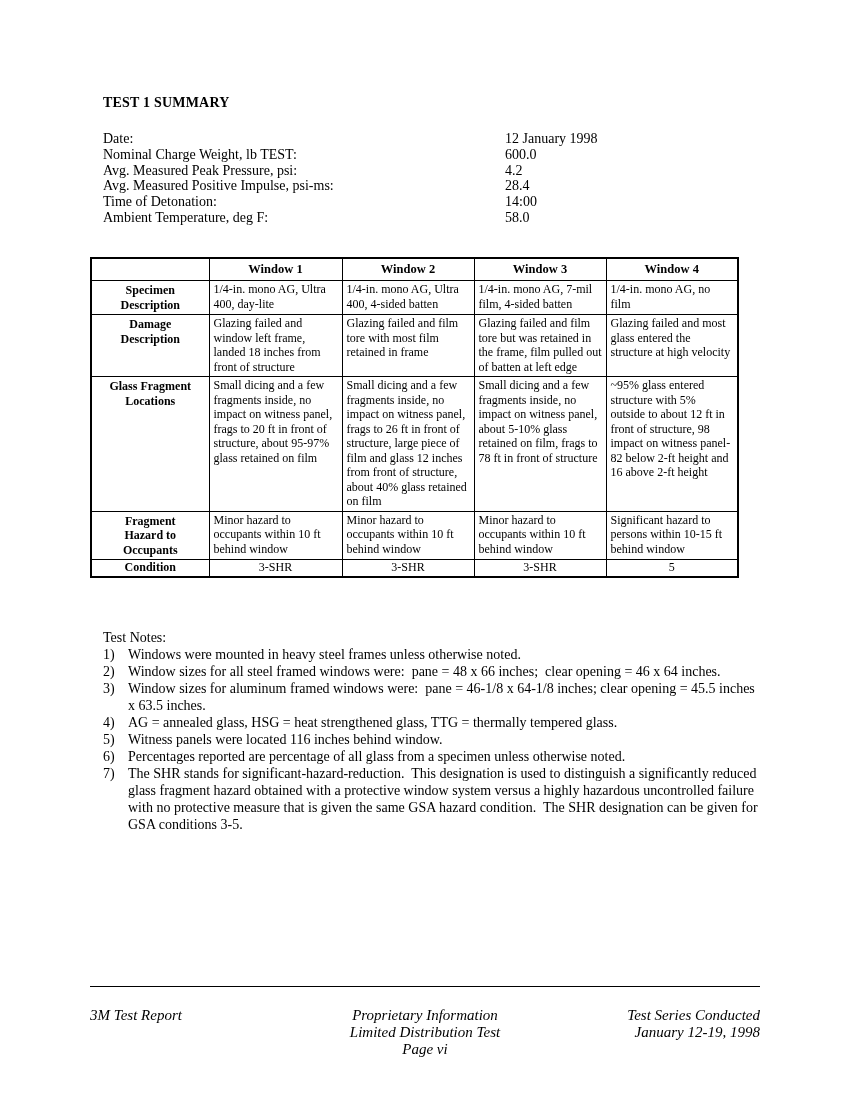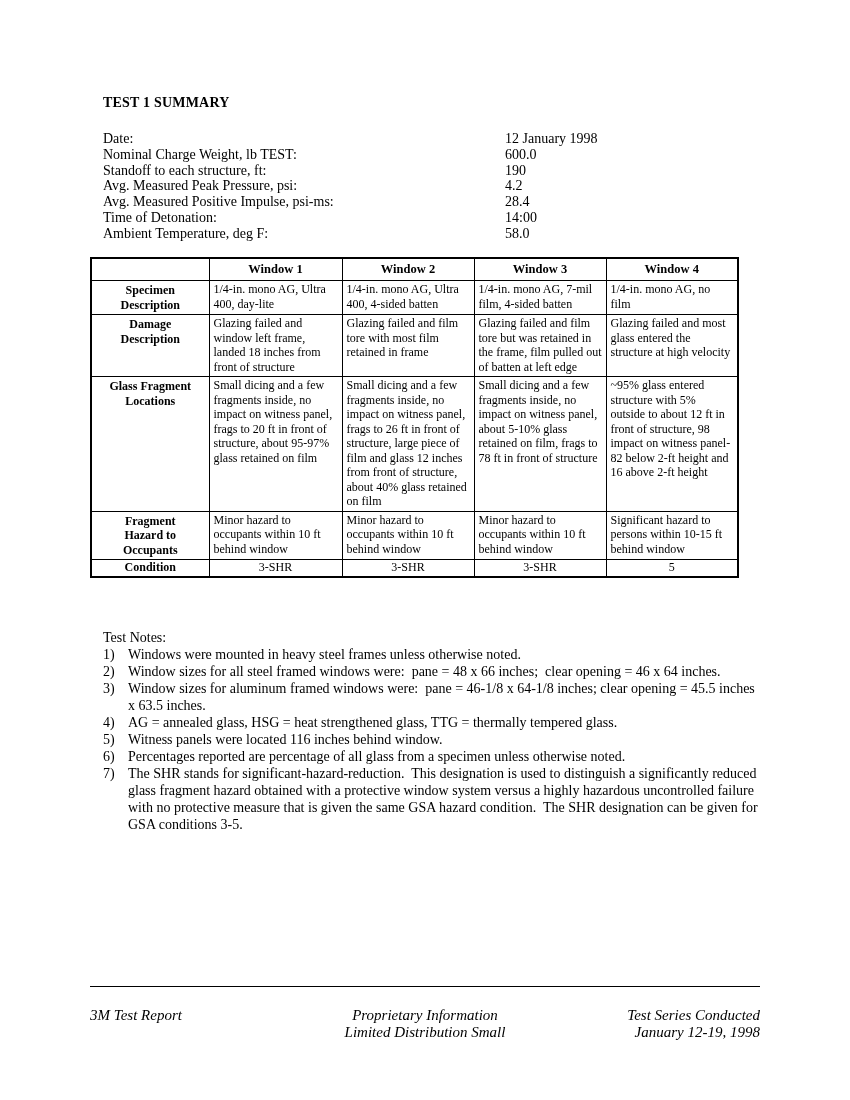--- a/index.html
+++ b/index.html
@@ -54,24 +54,20 @@
   <div class="doc-title">TEST 1 SUMMARY</div>
 
   <div class="info-block">
     <div class="info-row">
       <span class="info-label">Date:</span>
       <span class="info-value">12 January 1998</span>
     </div>
     <div class="info-row">
       <span class="info-label">Nominal Charge Weight, lb TEST:</span>
       <span class="info-value">600.0</span>
-    </div>
-    <div class="info-row">
-      <span class="info-label">Standoff to each structure, ft:</span>
-      <span class="info-value">190</span>
     </div>
     <div class="info-row">
       <span class="info-label">Avg. Measured Peak Pressure, psi:</span>
       <span class="info-value">4.2</span>
     </div>
     <div class="info-row">
       <span class="info-label">Avg. Measured Positive Impulse, psi-ms:</span>
       <span class="info-value">28.4</span>
     </div>
     <div class="info-row">
@@ -169,21 +165,22 @@
     <div class="note-item">
       <span class="note-num">7)</span>
       <span class="note-text">The SHR stands for significant-hazard-reduction.  This designation is used to distinguish a significantly reduced glass fragment hazard obtained with a protective window system versus a highly hazardous uncontrolled failure with no protective measure that is given the same GSA hazard condition.  The SHR designation can be given for GSA conditions 3-5.</span>
     </div>
   </div>
 
   <div class="footer">
     <div class="footer-left">3M Test Report</div>
     <div class="footer-center">
       <div>Proprietary Information</div>
-      <div>Limited Distribution Small</div>
+      <div>Limited Distribution Test</div>
+      <div>Page vi</div>
     </div>
     <div class="footer-right">
       <div>Test Series Conducted</div>
       <div>January 12-19, 1998</div>
     </div>
   </div>
 
 </div>
 
 </body></html>

